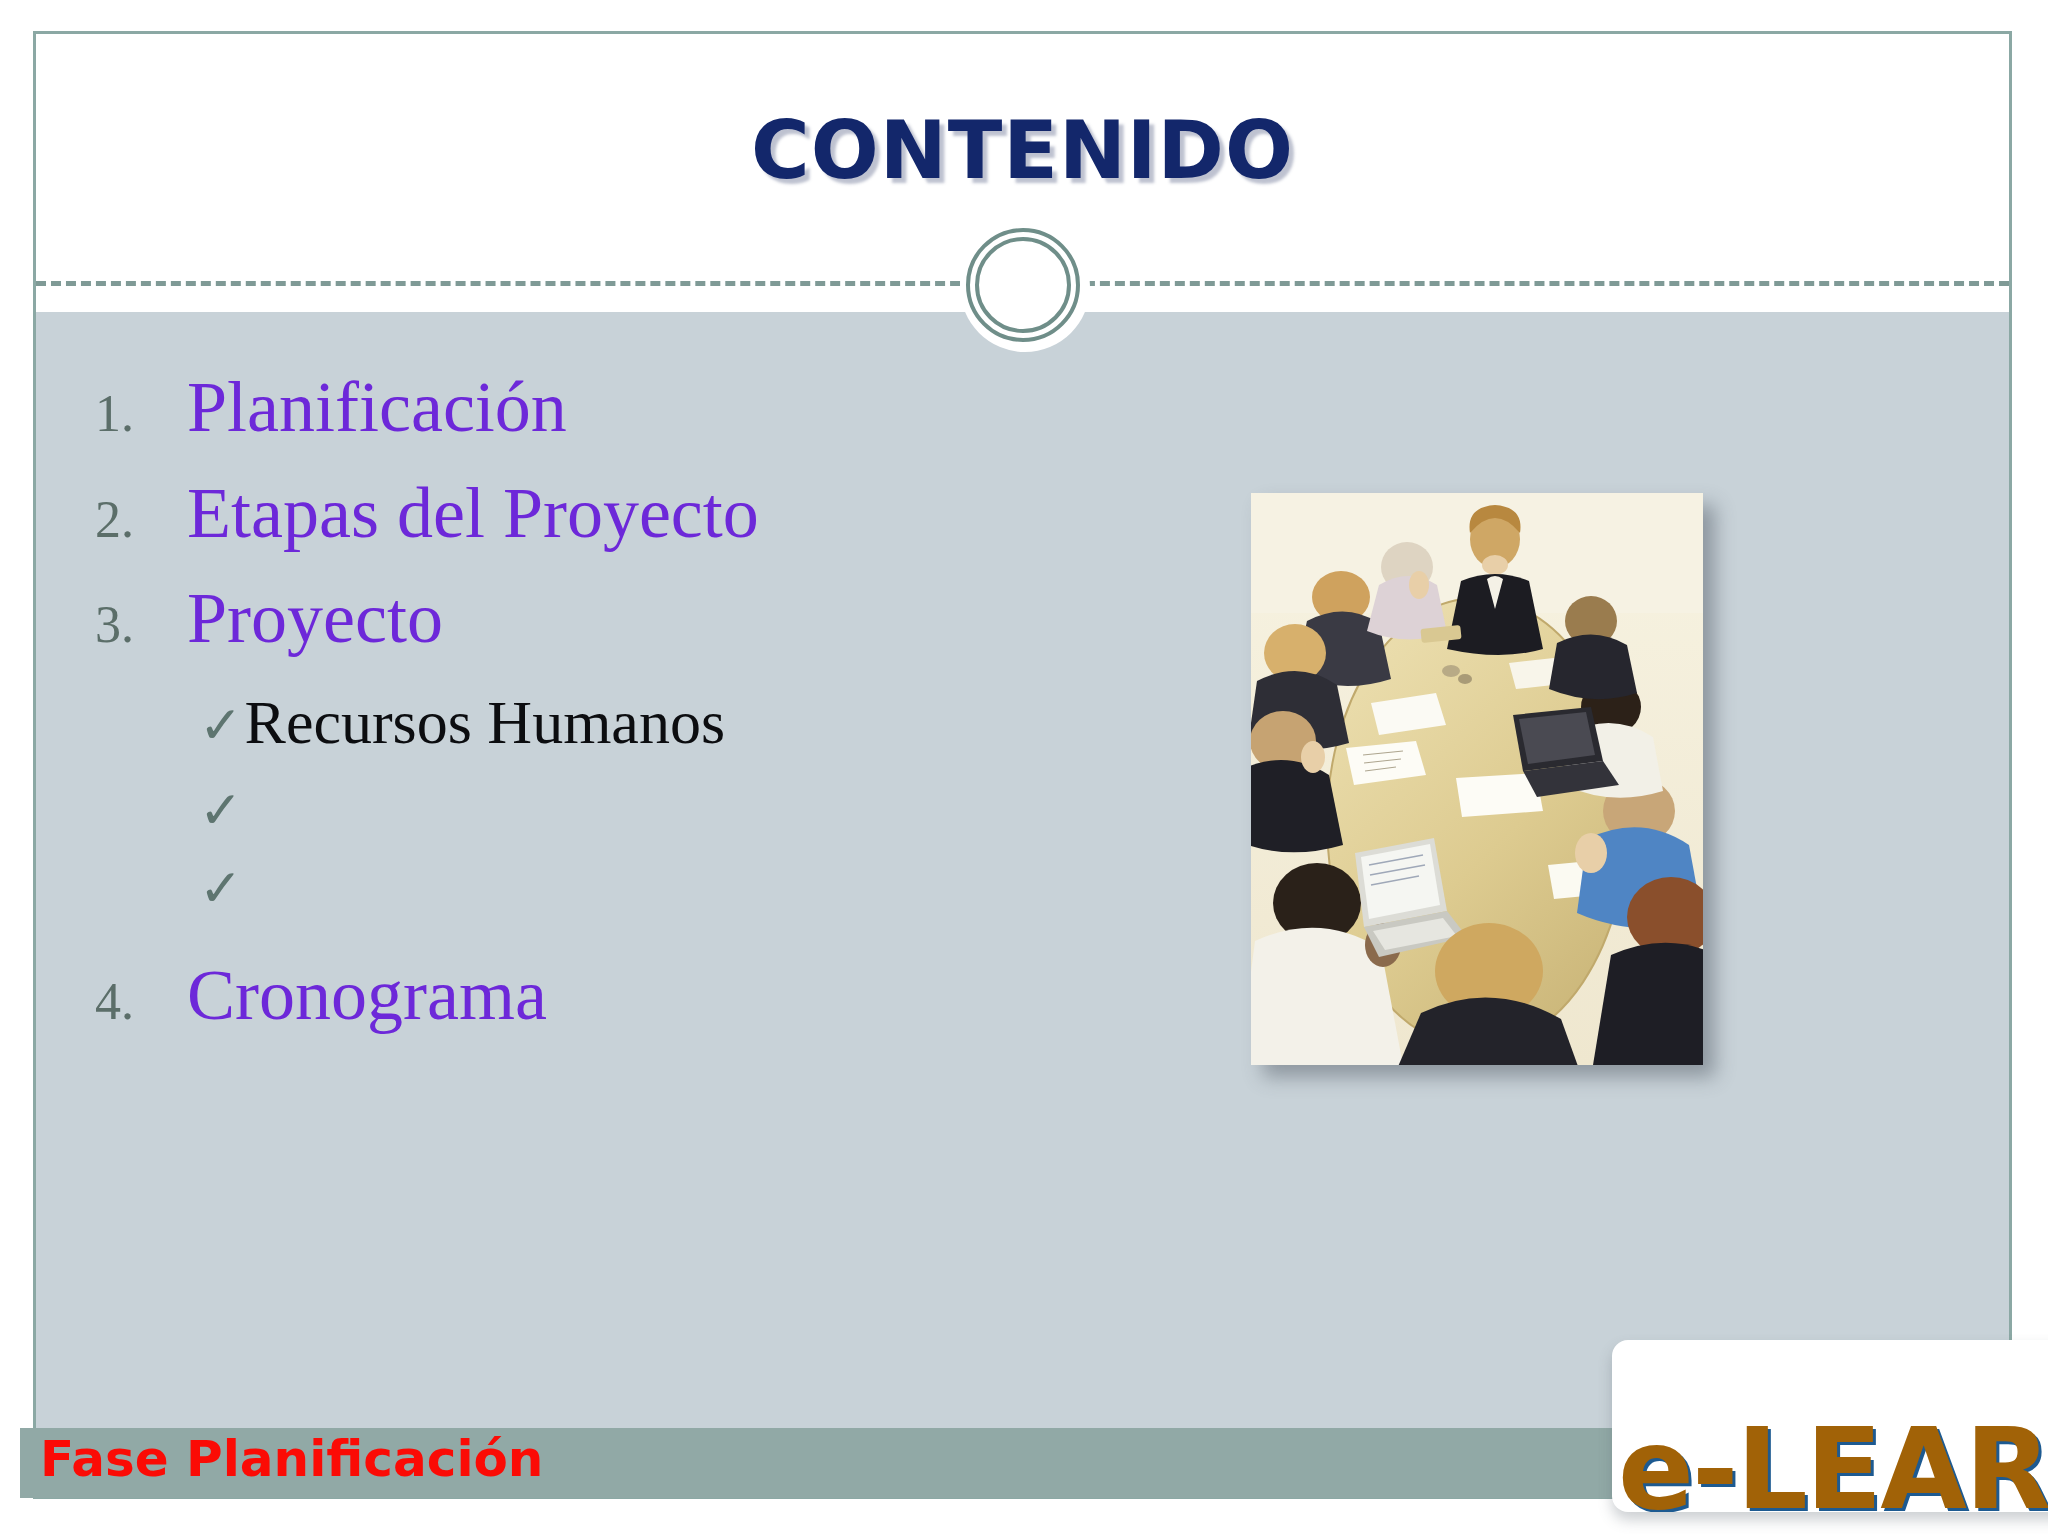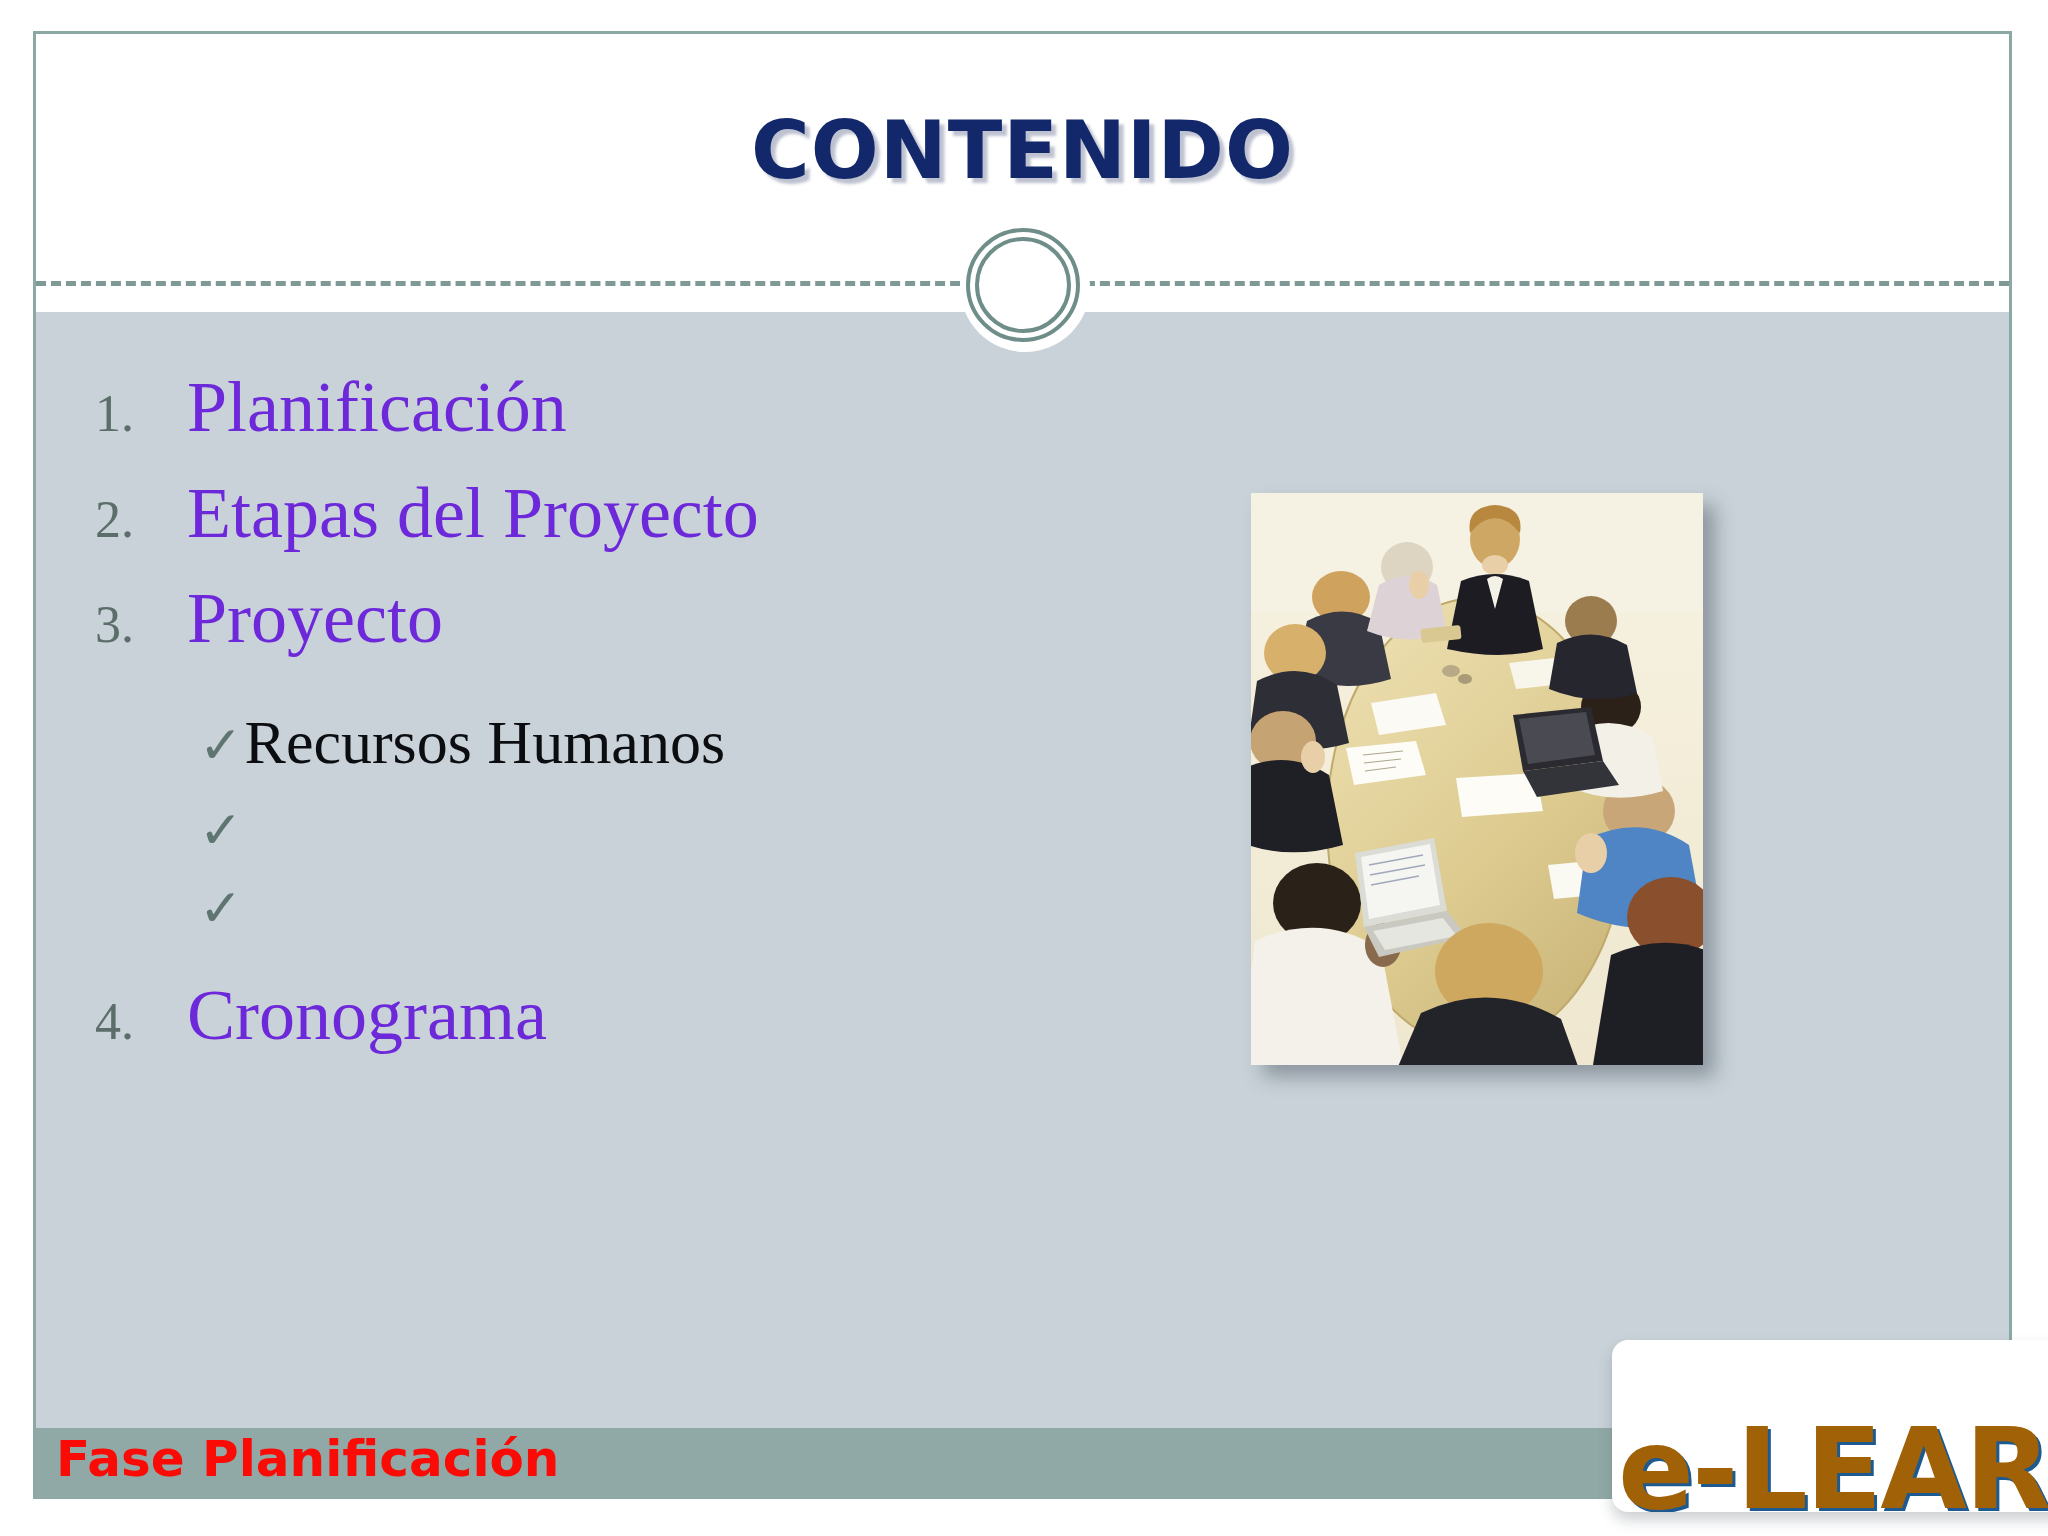--- a/index.html
+++ b/index.html
@@ -150,21 +150,20 @@
     line-height: 1;
     flex: 0 0 auto;
     margin-right: 2px;
   }
   .sub-check.wide { margin-right: 20px; }
   .sub-text {
     font-family: "Liberation Serif", serif;
     font-size: 62px;
     color: #0c0d10;
     white-space: nowrap;
-    margin-top: 20px;
   }
 
   .spacer-sm { height: 18px; }
 
   
   .photo-wrap {
     position: absolute;
     left: 1251px;
     top: 493px;
     width: 452px;
@@ -172,21 +171,21 @@
     box-shadow: 12px 12px 18px rgba(70,80,90,0.45);
     overflow: hidden;
     background: #efe9d4;
     z-index: 4;
   }
   .photo-wrap svg { display: block; }
 
   
   .footer-band {
     position: absolute;
-    left: 36px;
+    left: 20px;
     top: 1428px;
     width: 1973px;
     height: 70px;
     background: #91a9a6;
     z-index: 5;
   }
   .footer-text {
     position: absolute;
     left: 20px;
     top: 2px;

